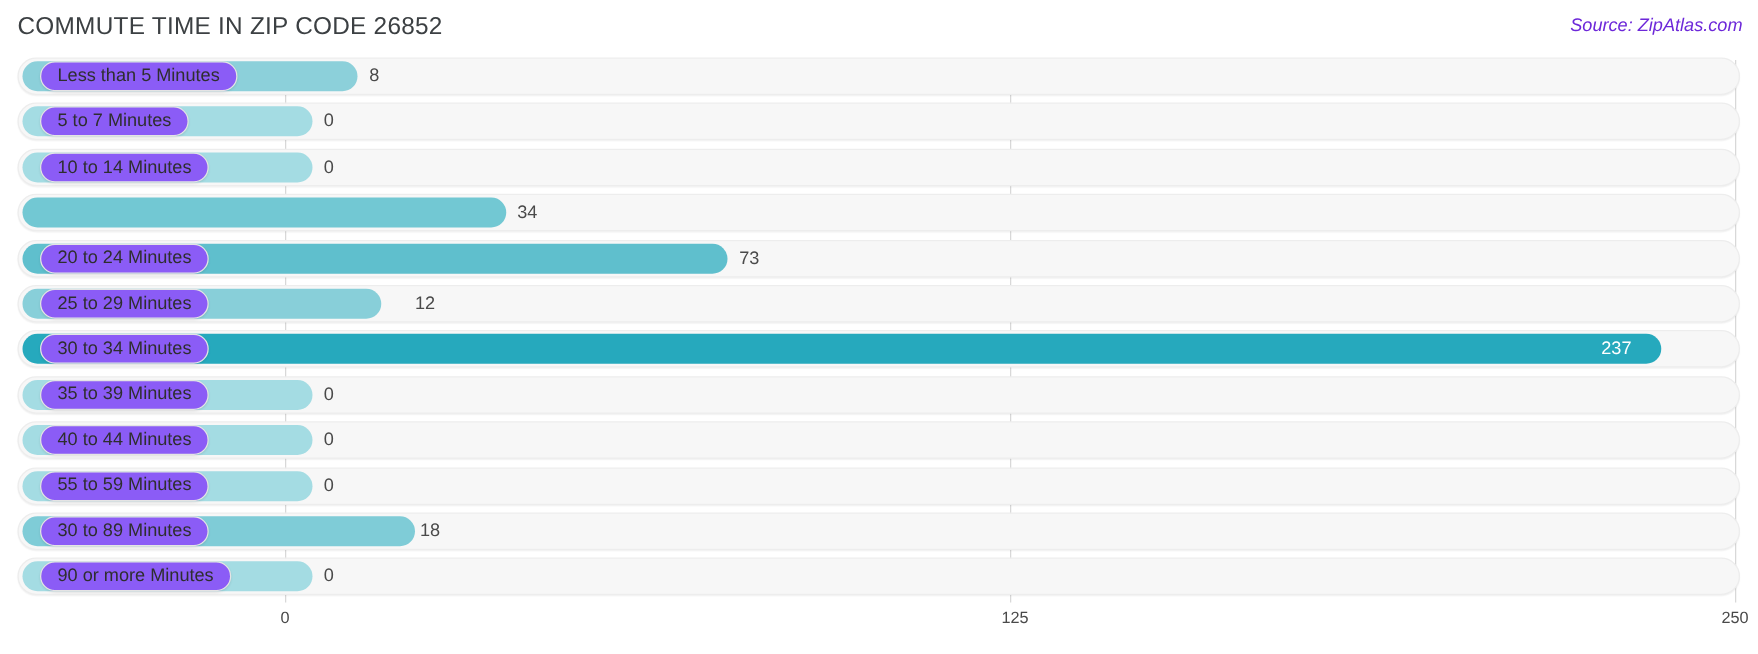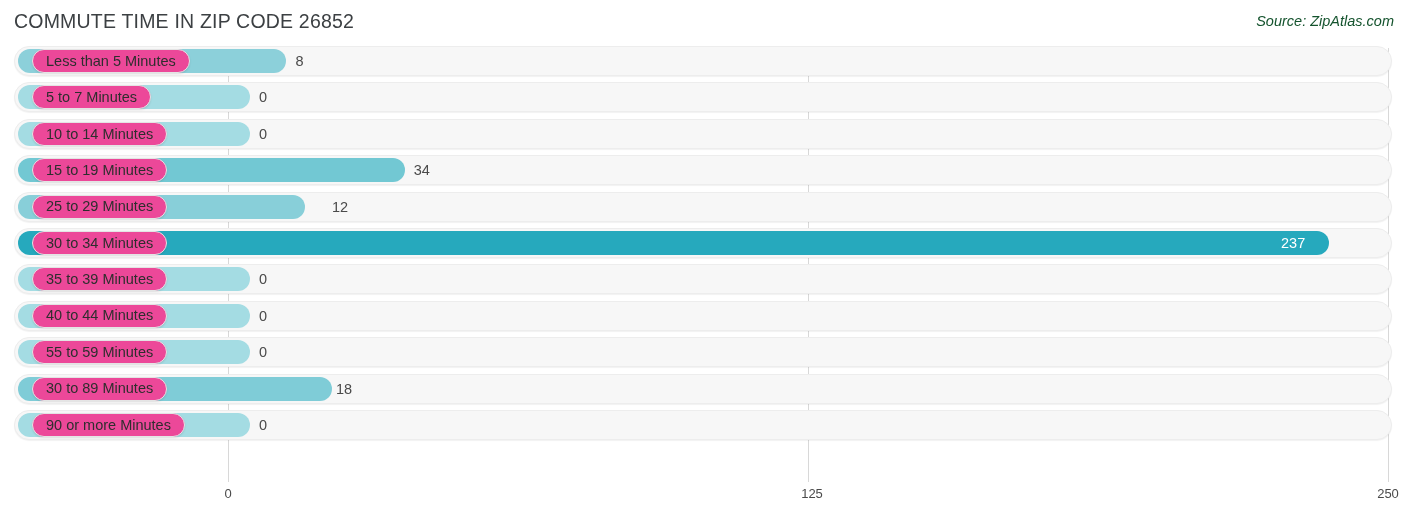--- a/index.html
+++ b/index.html
@@ -31,21 +31,21 @@
     letter-spacing: 0.2px;
     color: #3c4043;
     white-space: nowrap;
   }
   .source-note {
     position: absolute;
     right: 12px;
     top: 13px;
     font-size: 14.5px;
     font-style: italic;
-    color: #14532d;
+    color: #6d28d9;
     white-space: nowrap;
   }
 
   
   .plot {
     position: absolute;
     left: 0;
     top: 46px;
     width: 1406px;
     height: 440px;
@@ -95,21 +95,21 @@
     border-radius: 12px;
     box-sizing: border-box;
   }
 
   
   .label-pill {
     position: absolute;
     left: 32px;
     top: 3px;
     height: 24px;
-    background: #ec4899;
+    background: #8b5cf6;
     border: 1px solid #e4e4e4;
     border-radius: 12px;
     box-sizing: border-box;
     display: flex;
     align-items: center;
     padding: 0 13px;
     box-shadow: 0 1px 2px rgba(0,0,0,0.10);
     white-space: nowrap;
   }
   .label-pill span {
@@ -193,24 +193,29 @@
         <div class="track"></div>
         <div class="bar" style="width: 232px; background: rgb(164, 220, 227);"></div>
         <div class="label-pill">
           <span>10 to 14 Minutes</span>
         </div>
         <div class="value-out" style="left: 259px;">0</div>
       </div>
       <div class="row">
         <div class="track"></div>
         <div class="bar" style="width: 386.793px; background: rgb(114, 200, 211);"></div>
-        <div class="label-pill">
-          <span>15 to 19 Minutes</span>
-        </div>
         <div class="value-out" style="left: 413.793px;">34</div>
+      </div>
+      <div class="row">
+        <div class="track"></div>
+        <div class="bar" style="width: 564.35px; background: rgb(95, 191, 205);"></div>
+        <div class="label-pill">
+          <span>20 to 24 Minutes</span>
+        </div>
+        <div class="value-out" style="left: 591.35px;">73</div>
       </div>
       <div class="row">
         <div class="track"></div>
         <div class="bar" style="width: 286.633px; background: rgb(136, 207, 217);"></div>
         <div class="label-pill">
           <span>25 to 29 Minutes</span>
         </div>
         <div class="value-out" style="left: 332px;">12</div>
       </div>
       <div class="row">

